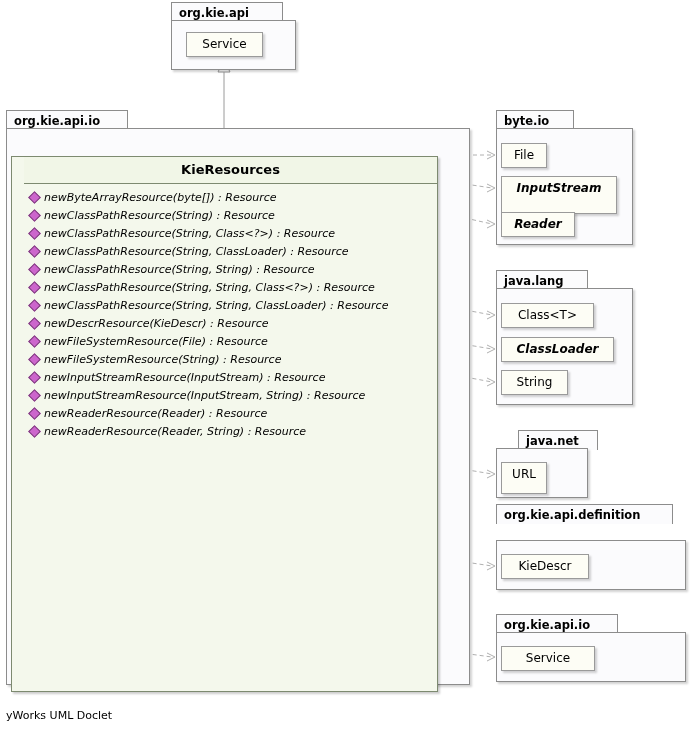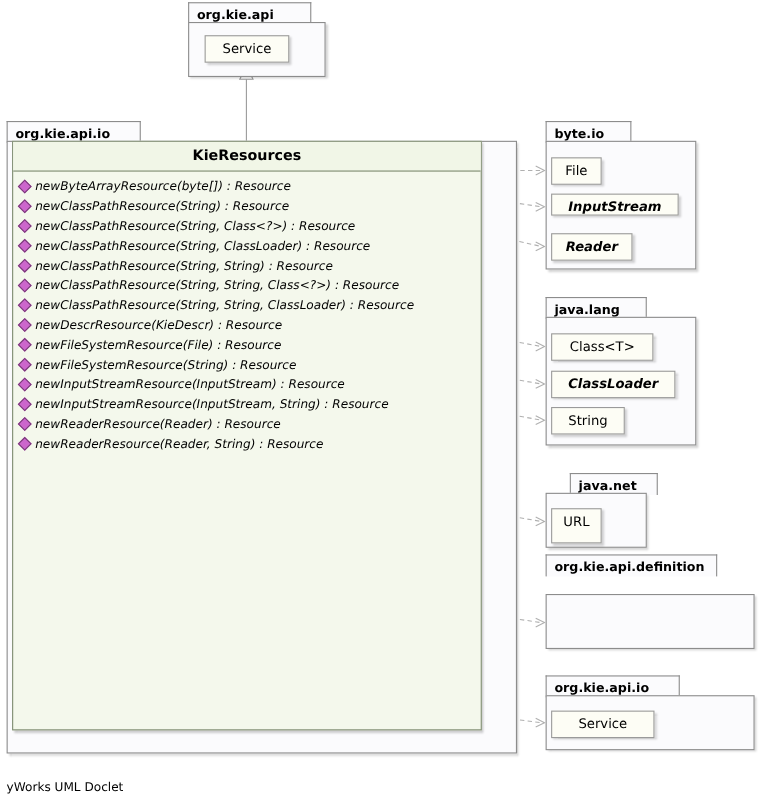--- a/index.html
+++ b/index.html
@@ -163,21 +163,21 @@
 
   <div class="pkg-tab" style="left:171px; top:2px; width:112px;">org.kie.api</div>
   <div class="pkg" style="left:171px; top:20px; width:125px; height:50px;"></div>
   <div class="cls plain" style="left:186px; top:32px; width:77px; height:25px;">
     <span class="name">Service</span>
   </div>
 
   <div class="pkg-tab" style="left:6px; top:110px; width:122px;">org.kie.api.io</div>
   <div class="pkg" style="left:6px; top:128px; width:464px; height:557px;"></div>
 
-  <div class="bigcls" style="left:11px; top:128px; width:427px; height:536px;">
+  <div class="bigcls" style="left:11px; top:156px; width:427px; height:536px;padding-left:12px;">
     <div class="title">KieResources</div>
     <div class="members">
       <div class="member">
           <span class="vis">
             <span class="diamond"></span>
           </span>
           <span>newByteArrayResource(byte[]) : Resource</span>
         </div>
       <div class="member">
           <span class="vis">
@@ -258,21 +258,21 @@
           <span>newReaderResource(Reader, String) : Resource</span>
         </div>
     </div>
   </div>
 
   <div class="pkg-tab" style="left:496px; top:110px; width:78px;">byte.io</div>
   <div class="pkg" style="left:496px; top:128px; width:137px; height:117px;"></div>
   <div class="cls plain" style="left:501px; top:143px; width:46px; height:25px;">
     <span class="name">File</span>
   </div>
-  <div class="cls iface" style="left:501px; top:176px; width:116px; height:20px;">
+  <div class="cls iface" style="left:501px; top:176px; width:116px; height:38px;">
     <span class="name">InputStream</span>
   </div>
   <div class="cls iface" style="left:501px; top:212px; width:74px; height:25px;">
     <span class="name">Reader</span>
   </div>
 
   <div class="pkg-tab" style="left:496px; top:270px; width:92px;">java.lang</div>
   <div class="pkg" style="left:496px; top:288px; width:137px; height:117px;"></div>
   <div class="cls plain" style="left:501px; top:303px; width:93px; height:25px;">
     <span class="name">Class&lt;T&gt;</span>
@@ -283,22 +283,25 @@
   <div class="cls plain" style="left:501px; top:370px; width:67px; height:25px;">
     <span class="name">String</span>
   </div>
 
   <div class="pkg-tab" style="left:518px; top:430px; width:80px;">java.net</div>
   <div class="pkg" style="left:496px; top:448px; width:92px; height:50px;"></div>
   <div class="cls plain" style="left:501px; top:462px; width:46px; height:32px;">
     <span class="name">URL</span>
   </div>
 
-  <div class="pkg-tab" style="left:496px; top:504px; width:156px;">org.kie.api.definition</div>
+  <div class="pkg-tab" style="left:496px; top:504px; width:177px;">org.kie.api.definition</div>
   <div class="pkg" style="left:496px; top:540px; width:190px; height:50px;"></div>
+  <div class="cls plain" style="left:501px; top:554px; width:88px; height:25px;">
+    <span class="name">KieDescr</span>
+  </div>
 
   <div class="pkg-tab" style="left:496px; top:614px; width:122px;">org.kie.api.io</div>
   <div class="pkg" style="left:496px; top:632px; width:190px; height:50px;"></div>
   <div class="cls plain" style="left:501px; top:646px; width:94px; height:25px;">
     <span class="name">Service</span>
   </div>
 
   <div class="footer">yWorks UML Doclet</div>
 
 </div>

